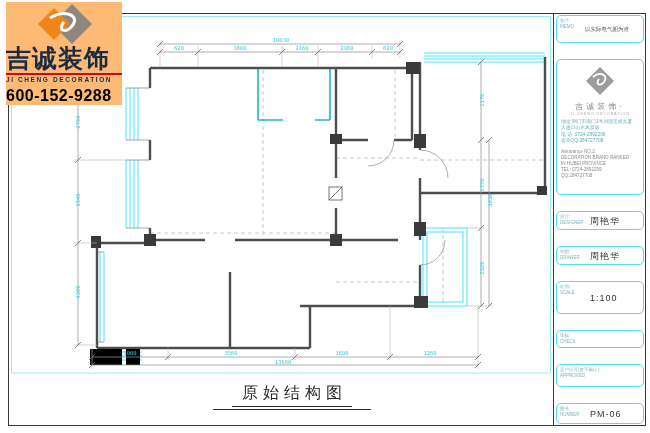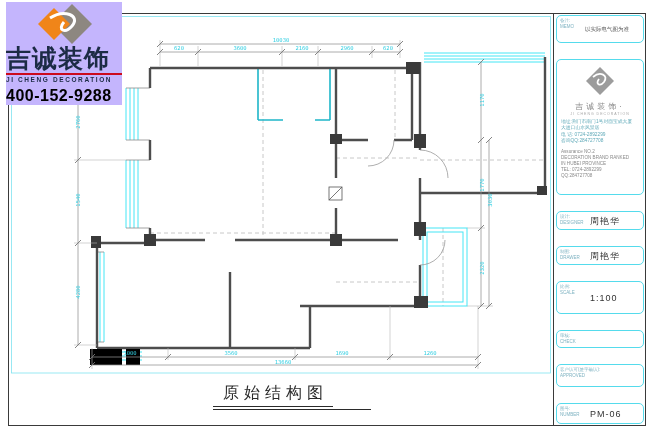--- a/index.html
+++ b/index.html
@@ -1,29 +1,29 @@
 <!DOCTYPE html>
 <html><head>
 <meta charset="utf-8">
 <style>
   html,body{margin:0;padding:0;background:#fff;}
   body{width:650px;height:433px;position:relative;overflow:hidden;
        font-family:"Liberation Sans",sans-serif;}
   #sheet{position:absolute;left:0;top:0;z-index:1;}
 
   
-  .brand{position:absolute;left:6px;top:2px;width:116px;z-index:5;background:#c4b5fd;}
+  .brand{position:absolute;left:6px;top:2px;width:116px;z-index:5;background:#fdba74;}
   .brand-logo{display:block;margin:0 0 0 18px;}
   .brand-name{font-size:25px;font-weight:900;color:#1c2b45;letter-spacing:1px;line-height:1.0;}
   .brand-rule{height:2px;background:#cc0a1d;margin:2px 0 1px 0;}
   .brand-en{font-size:6.5px;font-weight:bold;color:#1c2b45;letter-spacing:1.6px;}
   .brand-phone{font-size:16px;font-weight:800;color:#000;margin-top:4px;letter-spacing:0.5px;}
 
   
-  .title-wrap{position:absolute;left:213px;top:383px;width:158px;z-index:5;}
+  .title-wrap{position:absolute;left:213px;top:383px;width:158px;text-align:center;z-index:5;}
   .title-text{display:inline-block;font-size:16px;color:#2b2b2b;letter-spacing:5px;
               padding:0 5px 2px 10px;border-bottom:1.5px solid #2b2b2b;}
   .title-underline2{height:1px;background:#2b2b2b;margin-top:2px;}
 
   
   .panel{position:absolute;left:556px;top:15px;width:88px;z-index:5;
          display:flex;flex-direction:column;gap:16px;}
   .box{position:relative;border:1px solid #55dbec;border-radius:5px;background:#fff;box-sizing:border-box;}
   .lbl{position:absolute;top:2px;left:3px;font-size:4.5px;line-height:1.3;color:#7fb3c2;text-align:left;}
   .lbl span{display:block;}
@@ -143,21 +143,21 @@
 
 <div class="brand">
   <svg class="brand-logo" width="76" height="44" viewBox="0 0 76 44">
     <polygon points="48,2 68,22 48,42 28,22" fill="#8d8780"></polygon>
     <polygon points="30,6 46,22 30,38 14,22" fill="#f08519"></polygon>
     <path d="M26,16 C40,7 57,13 48,24 C41,32 33,28 40,20" stroke="#fff" stroke-width="3" fill="none"></path>
   </svg>
   <div class="brand-name">吉诚装饰</div>
   <div class="brand-rule"></div>
   <div class="brand-en">JI CHENG DECORATION</div>
-  <div class="brand-phone">400-152-9288</div>
+  <div class="brand-phone">600-152-9288</div>
 </div>
 
 <div class="title-wrap">
   <span class="title-text">原始结构图</span>
   <div class="title-underline2"></div>
 </div>
 
 <div class="panel" id="panel">
   <div class="box memo">
     <div class="lbl">

